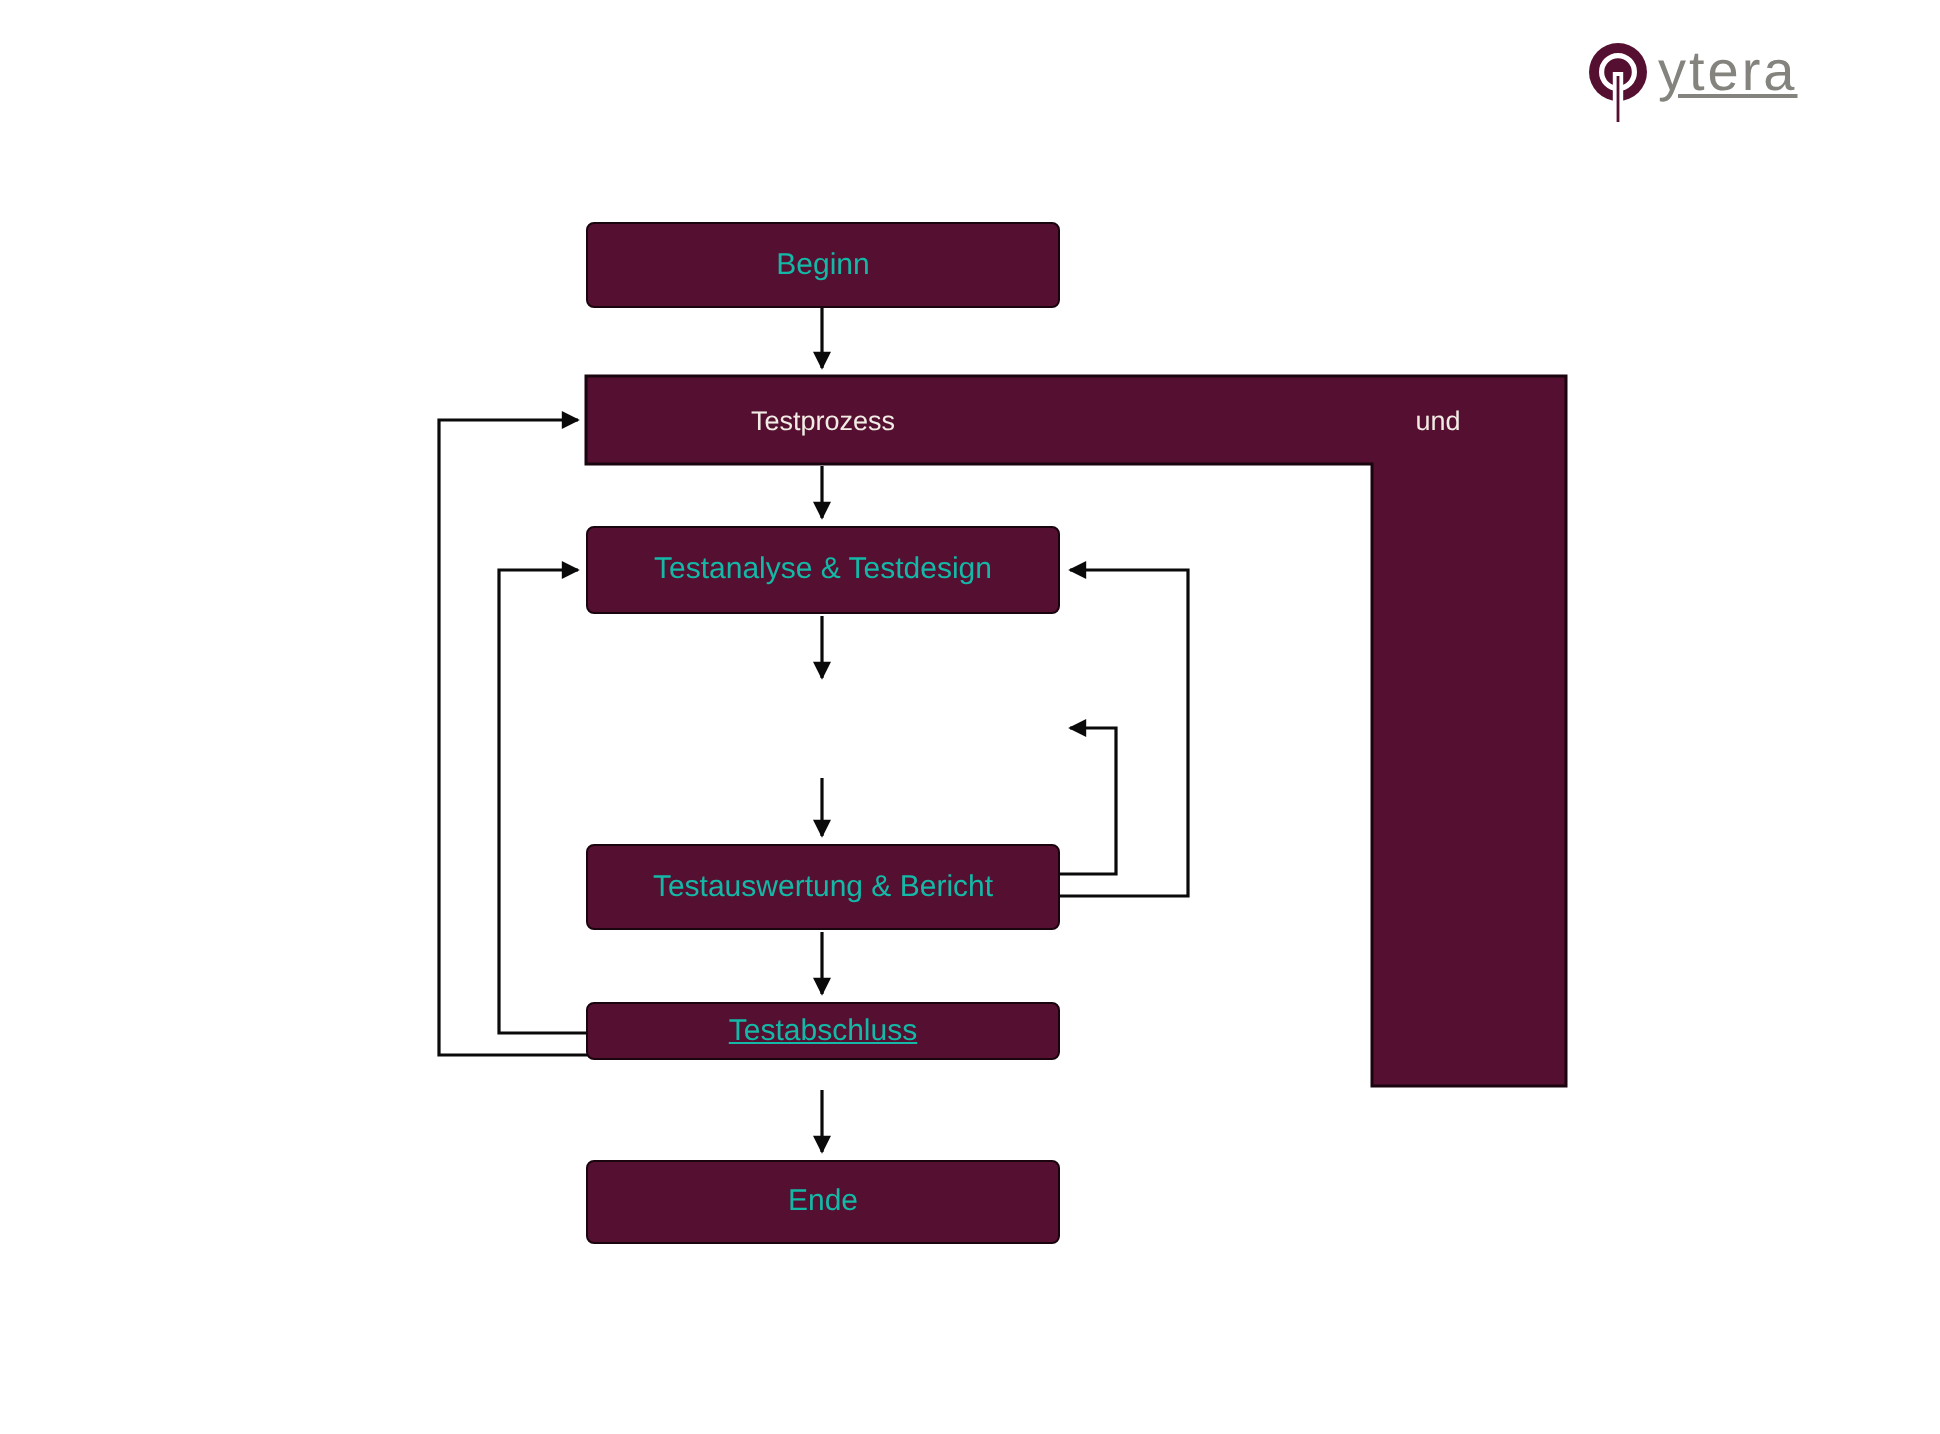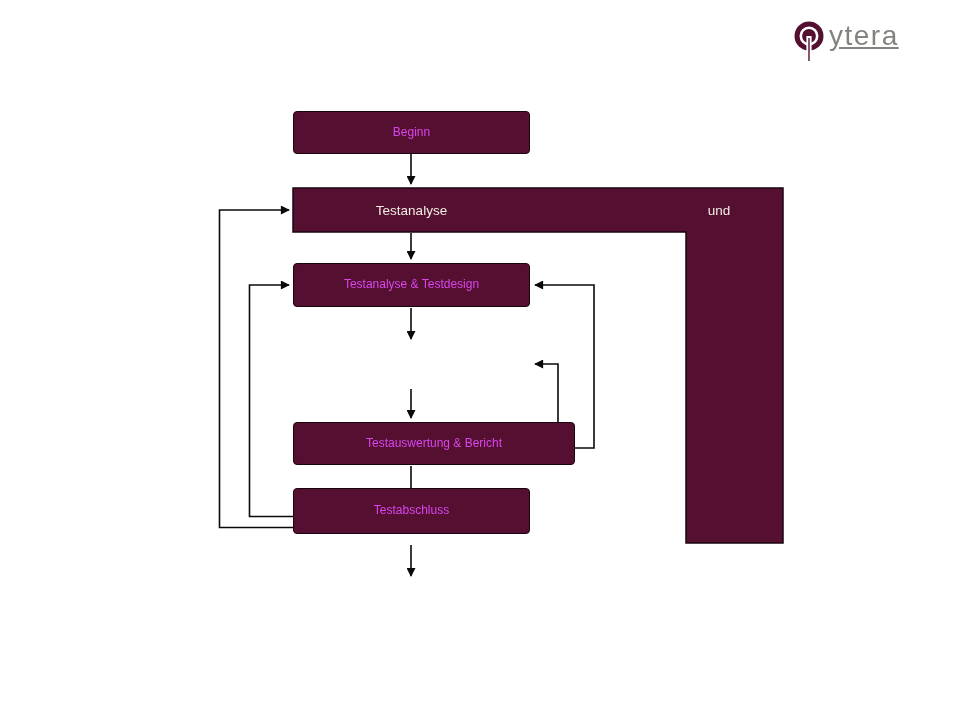--- a/index.html
+++ b/index.html
@@ -30,22 +30,22 @@
     text-decoration:underline;
   }
   svg.overlay{
     position:absolute;left:0;top:0;
   }
   .node{
     position:absolute;
     background:#551031;
     border:1.5px solid #1a040e;
     border-radius:4px;
-    color:#d946ef;
-    font-size:12px;
+    color:#14b8a6;
+    font-size:15px;
     line-height:1.3;
     display:flex;align-items:center;justify-content:center;
     text-align:center;
     box-sizing:border-box;
   }
   .band-label{
     position:absolute;
     color:#f1ece4;
     font-size:13.5px;
     display:flex;align-items:center;justify-content:center;
@@ -97,31 +97,34 @@
 
   <div class="node" style="left:293px;top:111px;width:237px;height:43px;">
     <span>Beginn</span>
   </div>
 
   <div class="node" style="left:293px;top:263px;width:237px;height:44px;">
     <span>Testanalyse &amp; Testdesign</span>
   </div>
 
 
-  <div class="node" style="left:293px;top:422px;width:282px;height:43px;">
+  <div class="node" style="left:293px;top:422px;width:237px;height:43px;">
     <span>Testauswertung &amp; Bericht</span>
   </div>
 
-  <div class="node" style="left:293px;top:488px;width:237px;height:46px;">
+  <div class="node" style="left:293px;top:501px;width:237px;height:29px;text-decoration:underline;">
     <span>Testabschluss</span>
   </div>
 
+  <div class="node" style="left:293px;top:580px;width:237px;height:42px;">
+    <span>Ende</span>
+  </div>
 
   <div class="band-label" style="left:293px;top:188px;width:237px;height:44px;">
-    <span>Testanalyse</span>
+    <span>Testprozess</span>
   </div>
 
   <div class="band-label" style="left:671px;top:188px;width:96px;height:44px;">
     <span>und</span>
   </div>
 
 
 </div>
 
 </body></html>

